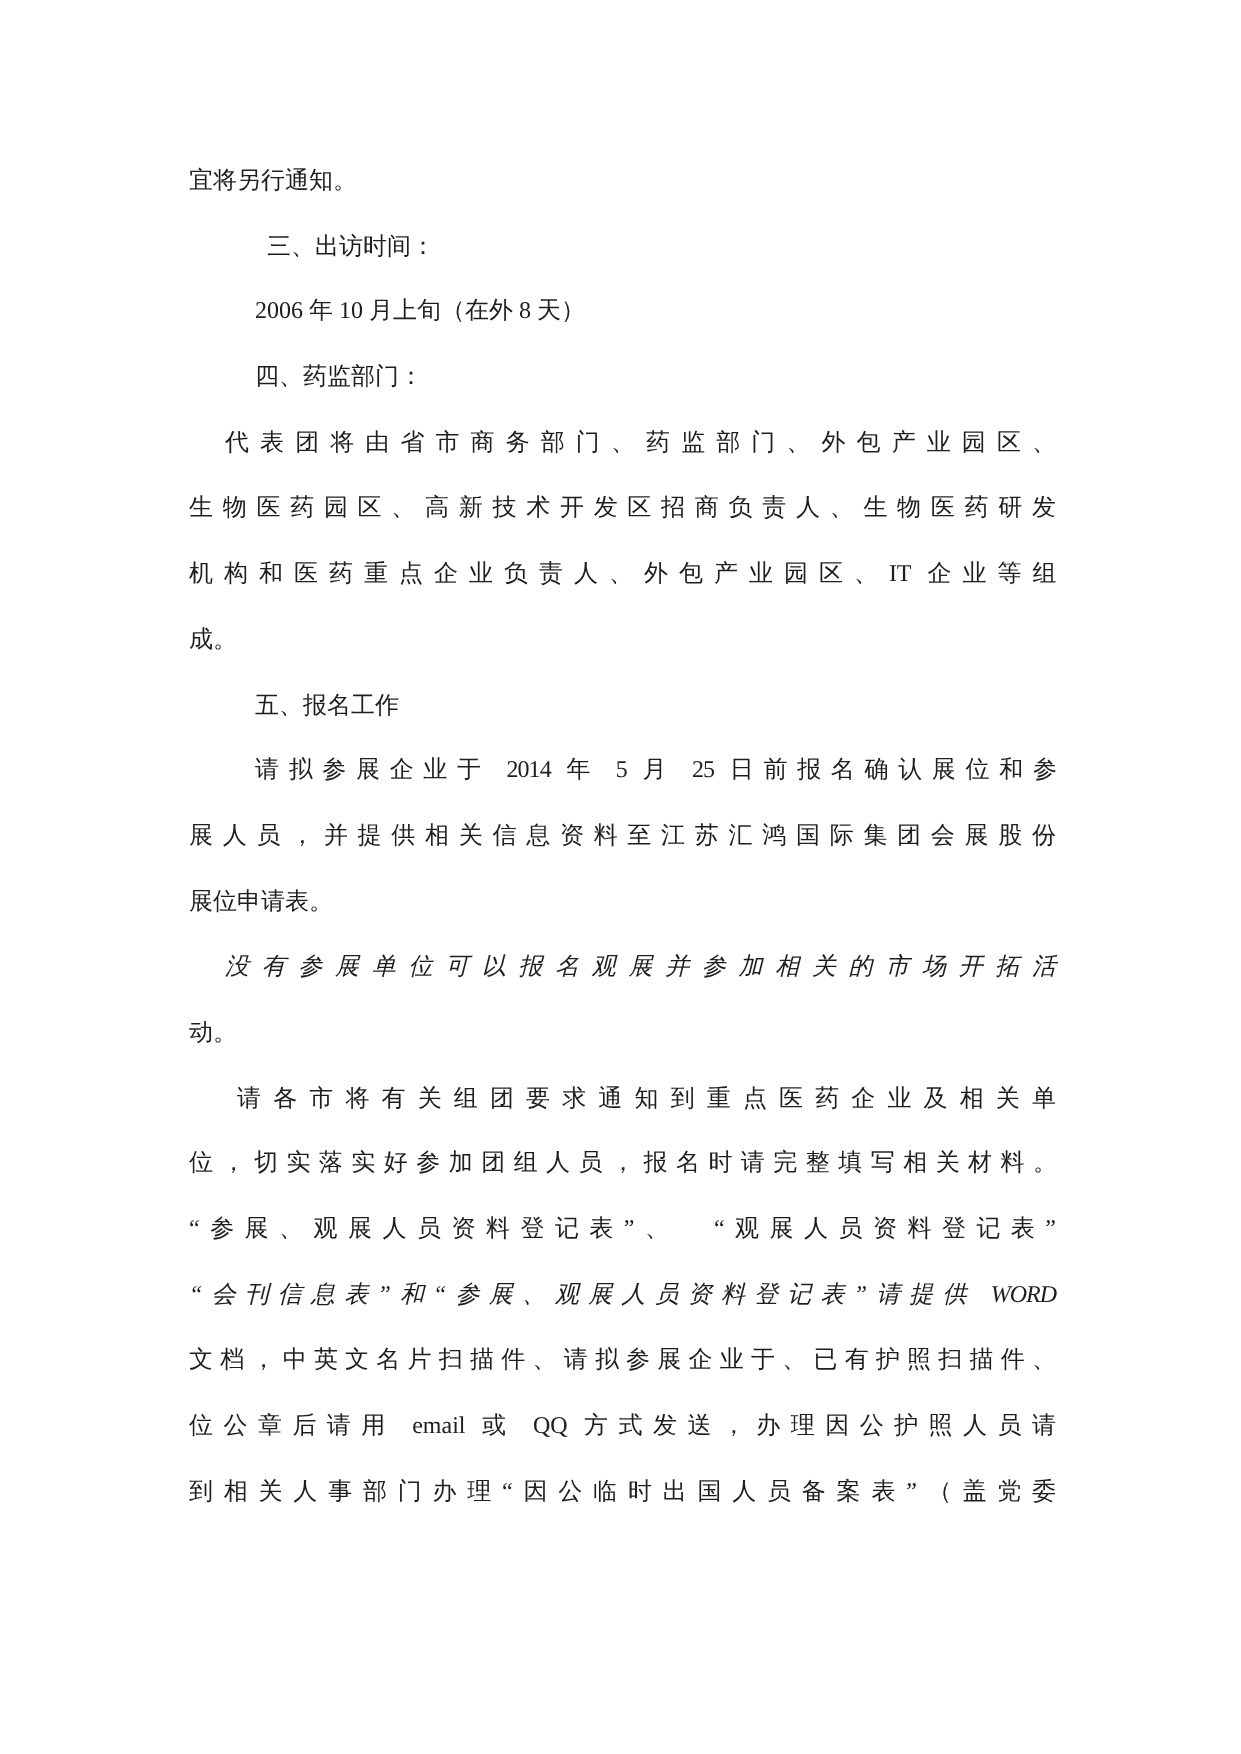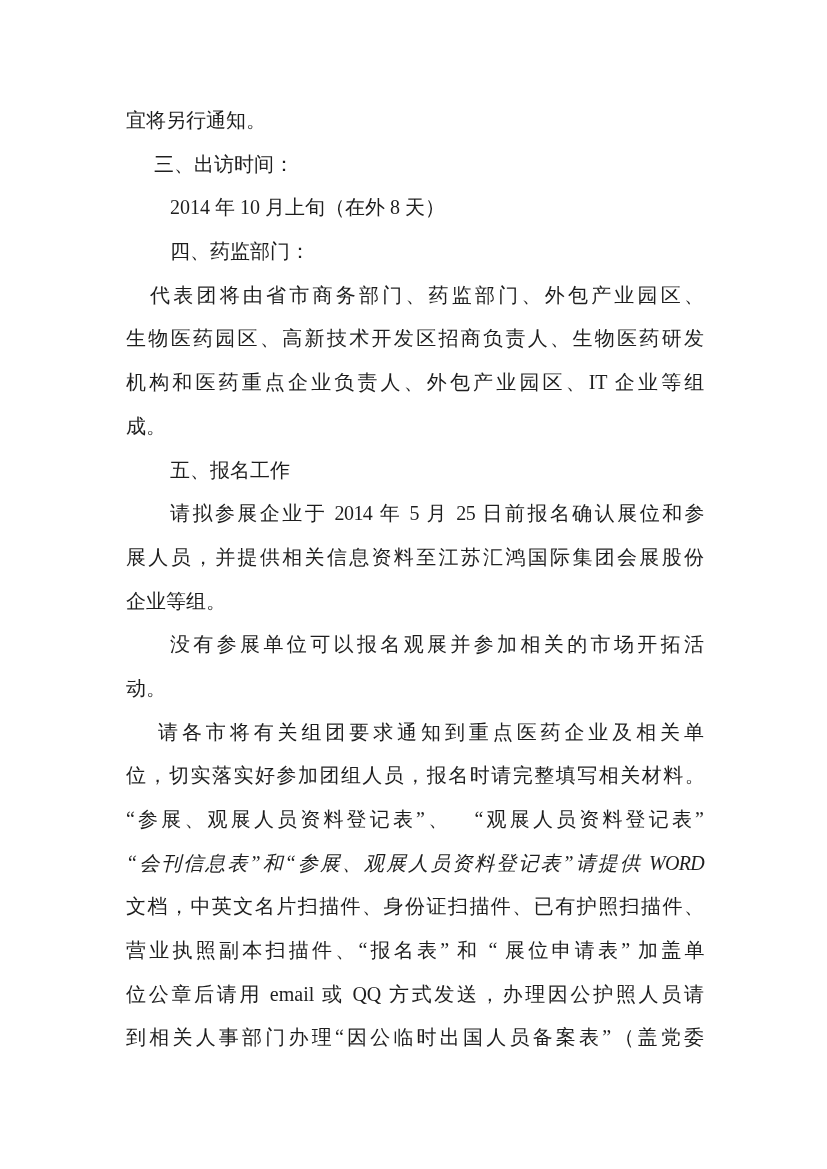--- a/index.html
+++ b/index.html
@@ -18,56 +18,55 @@
     height: 1169px;
     background: #ffffff;
     position: relative;
   }
   .doc-body {
     position: absolute;
     left: 126px;
     top: 99px;
     width: 578px;
     font-family: "Liberation Serif", "DejaVu Serif", serif;
-    font-size: 20px;
+    font-size: 16px;
     color: #1e1e1e;
     -webkit-font-smoothing: antialiased;
   }
   .line {
     height: 43.7px;
     line-height: 43.7px;
     white-space: nowrap;
     text-align: left;
   }
   .line.justify {
     text-align: justify;
     text-align-last: justify;
   }
 </style>
 </head>
 <body>
 
 <div class="doc-page">
   <div class="doc-body" style="color: rgb(30, 30, 30);">
       <div class="line">宜将另行通知。</div>
-      <div class="line" style="margin-left: 28px;">三、出访时间：</div>
-      <div class="line" style="margin-left: 44px;">2014 年 10 月上旬（在外 8 天）</div>
+      <div class="line" style="margin-left: 52px;">三、出访时间：</div>
+      <div class="line" style="margin-left: 44px;">2006 年 10 月上旬（在外 8 天）</div>
       <div class="line" style="margin-left: 44px;">四、药监部门：</div>
       <div class="line justify" style="margin-left: 24px;">代表团将由省市商务部门、药监部门、外包产业园区、</div>
       <div class="line justify">生物医药园区、高新技术开发区招商负责人、生物医药研发</div>
       <div class="line justify" style="letter-spacing: -0.3px;">机构和医药重点企业负责人、外包产业园区、IT 企业等组</div>
       <div class="line">成。</div>
       <div class="line" style="margin-left: 44px;">五、报名工作</div>
       <div class="line justify" style="margin-left: 44px; letter-spacing: -0.6px;">请拟参展企业于 2014 年 5 月 25 日前报名确认展位和参</div>
       <div class="line justify">展人员，并提供相关信息资料至江苏汇鸿国际集团会展股份</div>
-      <div class="line">企业等组。</div>
-      <div class="line justify" style="margin-left: 44px;">没有参展单位可以报名观展并参加相关的市场开拓活</div>
+      <div class="line">展位申请表。</div>
+      <div class="line justify" style="margin-left: 24px; font-style: italic;">没有参展单位可以报名观展并参加相关的市场开拓活</div>
       <div class="line">动。</div>
       <div class="line justify" style="margin-left: 32px;">请各市将有关组团要求通知到重点医药企业及相关单</div>
       <div class="line justify" style="letter-spacing: -0.7px;">位，切实落实好参加团组人员，报名时请完整填写相关材料。</div>
       <div class="line justify">“参展、观展人员资料登记表”、　“观展人员资料登记表”</div>
       <div class="line justify" style="letter-spacing: -0.7px; font-style: italic;">“会刊信息表”和“参展、观展人员资料登记表”请提供 WORD</div>
-      <div class="line justify">文档，中英文名片扫描件、身份证扫描件、已有护照扫描件、</div>
-      <div class="line justify" style="letter-spacing: -0.5px;">营业执照副本扫描件、“报名表” 和 “ 展位申请表” 加盖单</div>
+      <div class="line justify">文档，中英文名片扫描件、请拟参展企业于、已有护照扫描件、</div>
       <div class="line justify">位公章后请用 email 或 QQ 方式发送，办理因公护照人员请</div>
       <div class="line justify">到相关人事部门办理“因公临时出国人员备案表”（盖党委</div>
     </div>
 </div>
 
 </body></html>

